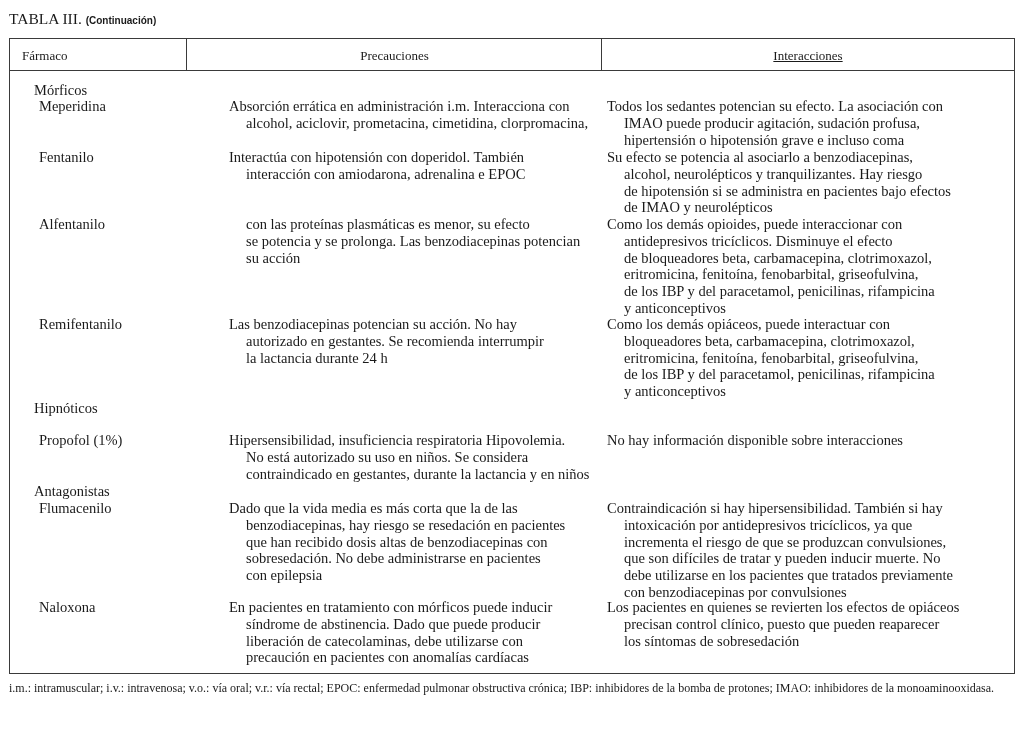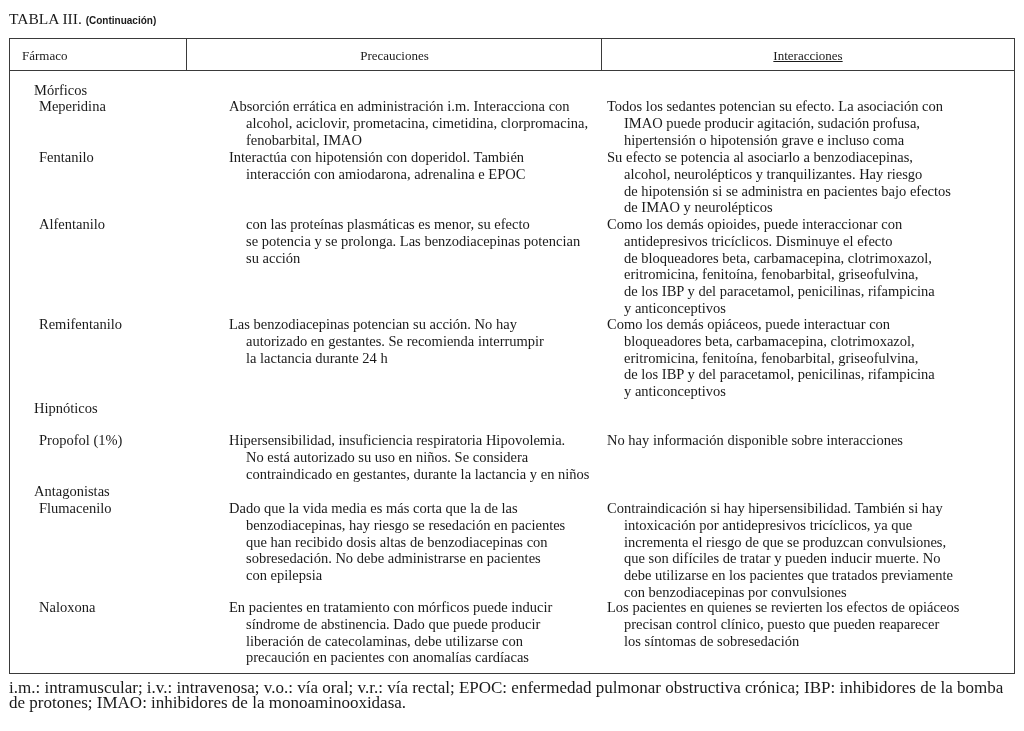--- a/index.html
+++ b/index.html
@@ -37,21 +37,21 @@
   .row { position: absolute; left: 0; width: 1004px; }
   .drug { position: absolute; left: 29px; line-height: 16.8px; white-space: nowrap; }
   .cell { position: absolute; line-height: 16.8px; }
   .prec { left: 187px; width: 420px; margin-left: 32px; }
   .inter { left: 597px; width: 410px; }
   .line { display: block; white-space: nowrap; }
   .line.ind { padding-left: 17px; }
 
   .footnote {
     position: absolute; left: 9px; top: 681px; width: 1005px;
-    font-size: 17px; line-height: 14.5px;
+    font-size: 12px; line-height: 14.5px;
   }
 </style>
 </head>
 <body>
 
 <div class="title">
   <span class="tnum">TABLA III.</span>
   <span class="tcont">(Continuación)</span>
 </div>
 
@@ -66,21 +66,20 @@
 
   <div class="tbody">
 
     <div class="group" style="top:11px;">Mórficos</div>
 
     <div class="row" style="top:27px;">
       <div class="drug">Meperidina</div>
       <div class="cell prec">
         <span class="line">Absorción errática en administración i.m. Interacciona con</span>
         <span class="line ind">alcohol, aciclovir, prometacina, cimetidina, clorpromacina,</span>
-        <span class="line ind">fenobarbital, IMAO</span>
       </div>
       <div class="cell inter">
         <span class="line">Todos los sedantes potencian su efecto. La asociación con</span>
         <span class="line ind">IMAO puede producir agitación, sudación profusa,</span>
         <span class="line ind">hipertensión o hipotensión grave e incluso coma</span>
       </div>
     </div>
 
     <div class="row" style="top:78px;">
       <div class="drug">Fentanilo</div>

